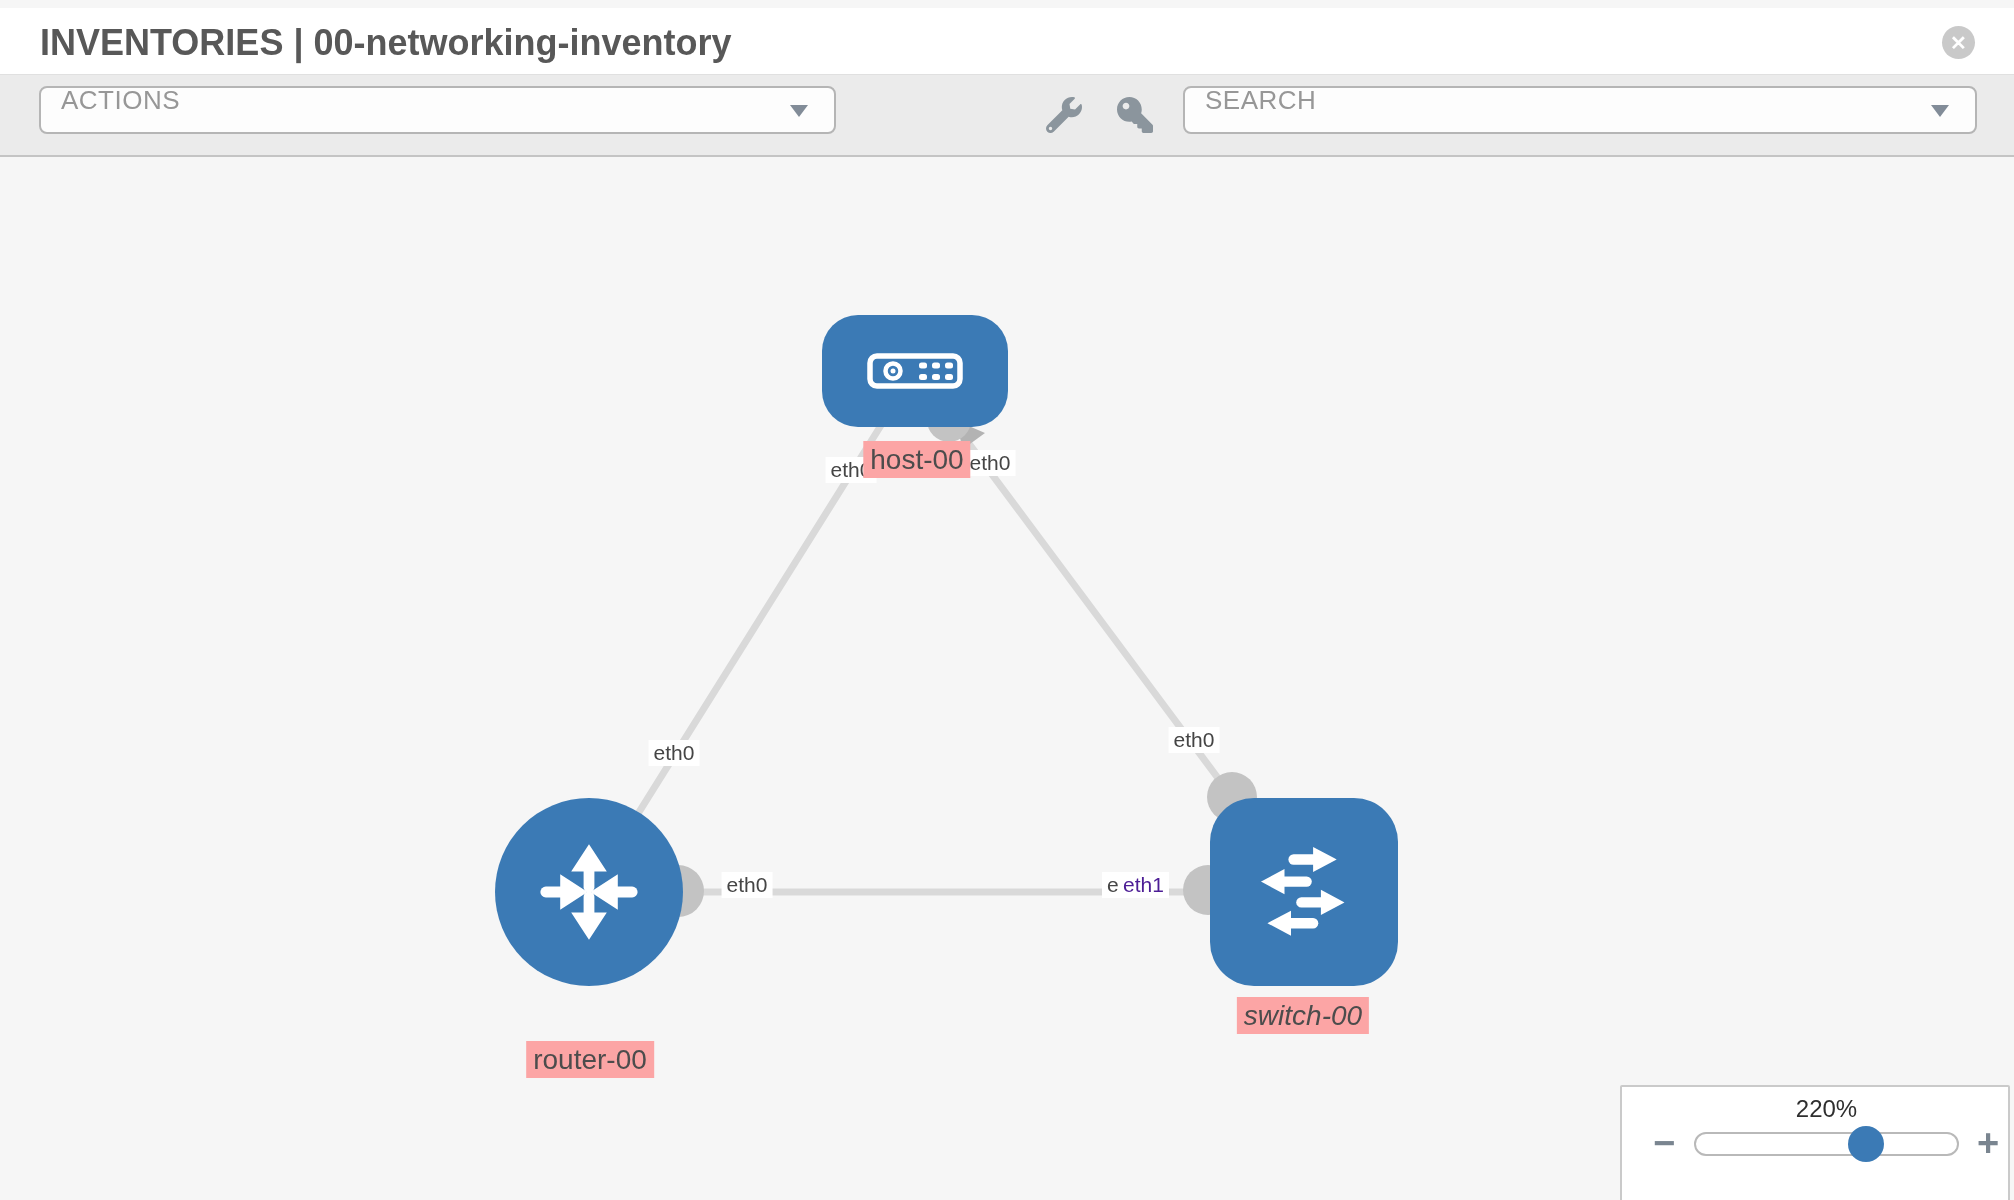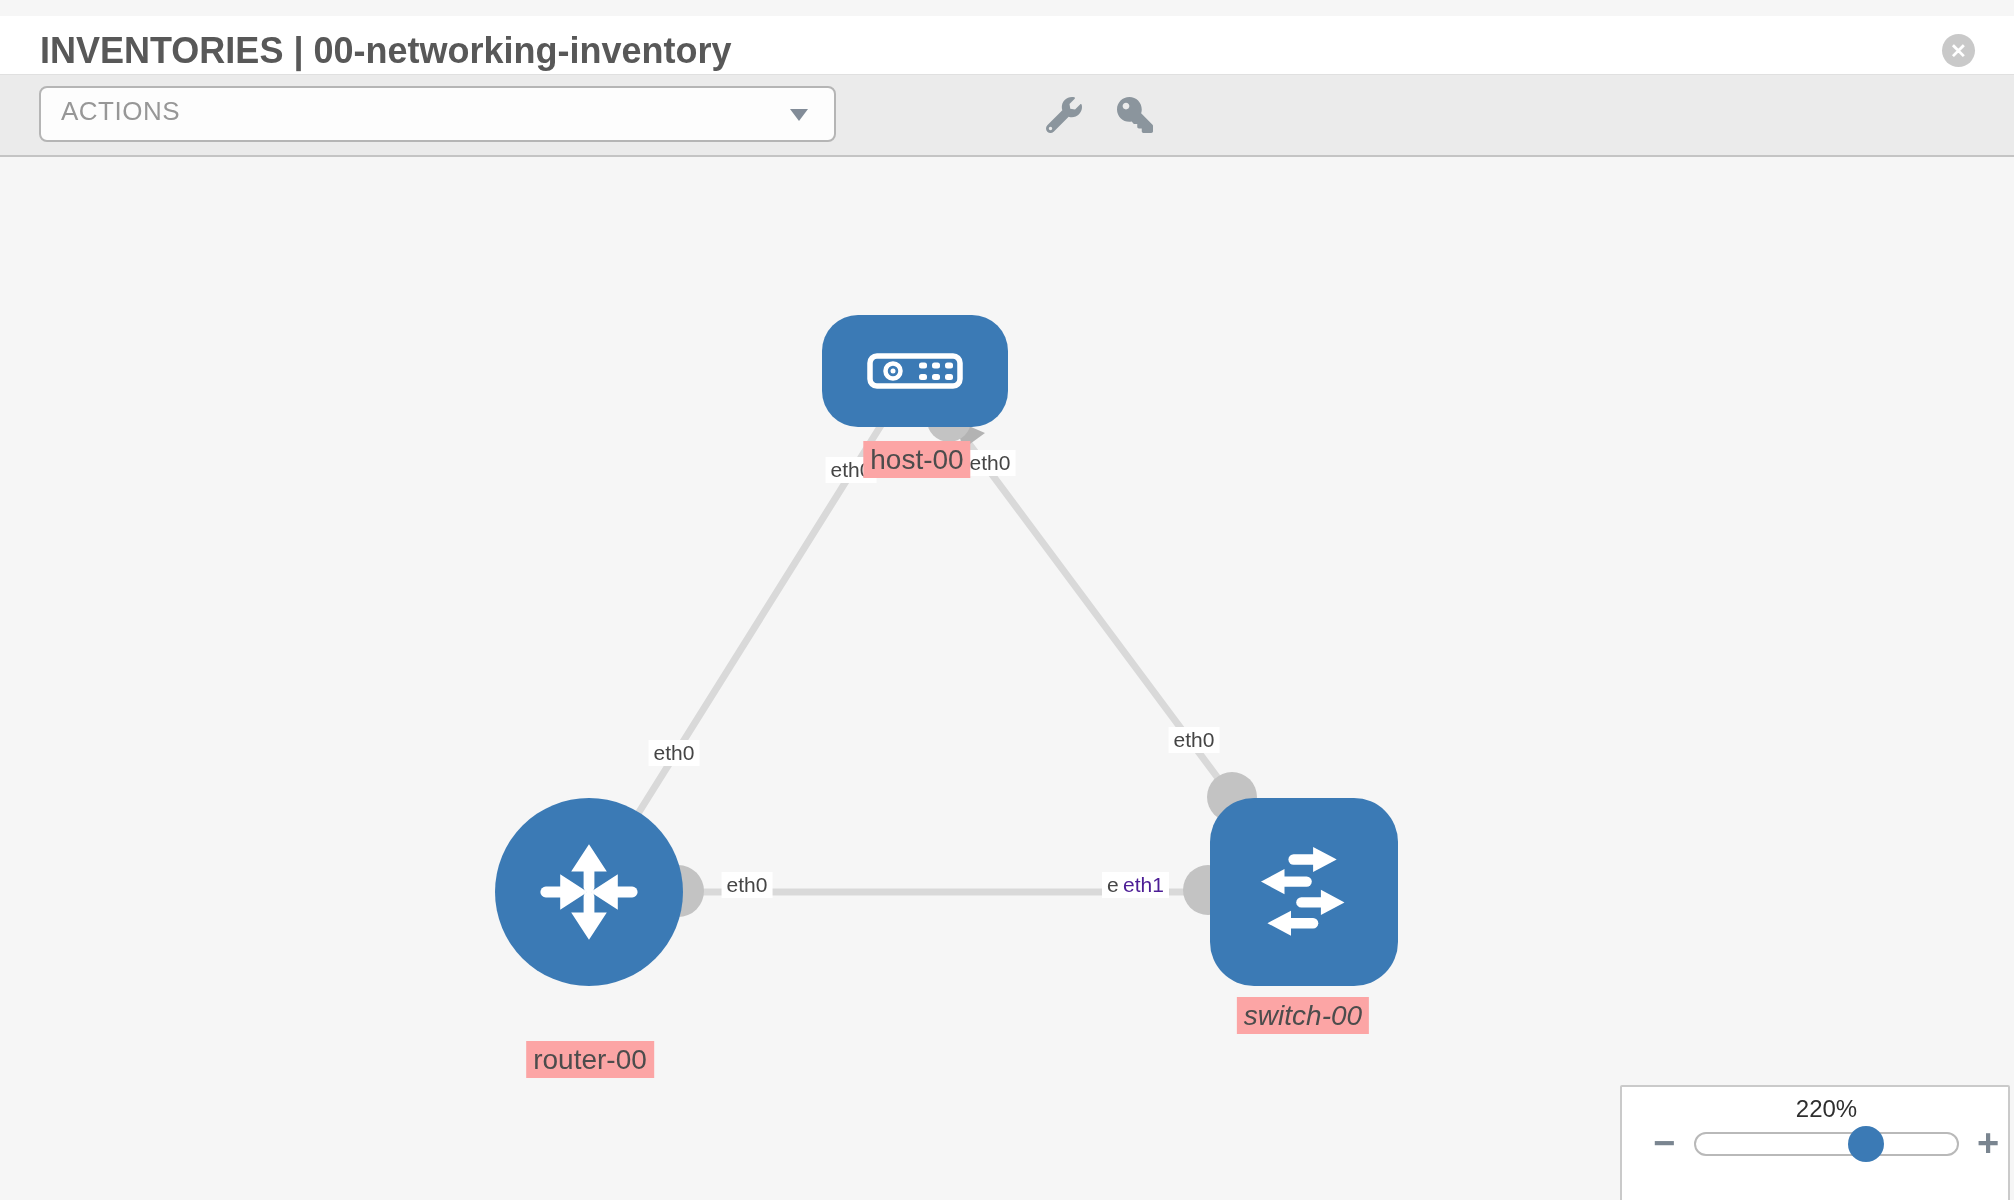--- a/index.html
+++ b/index.html
@@ -6,21 +6,21 @@
   body{
     width:2014px;height:1200px;overflow:hidden;
     background:#f6f6f6;
     font-family:"Liberation Sans", sans-serif;
     position:relative;
   }
   .app{position:absolute;inset:0;width:2014px;height:1200px;}
 
   
   .header{
-    position:absolute;left:0;top:16px;width:2014px;height:74px;
+    position:absolute;left:0;top:8px;width:2014px;height:74px;
     background:#ffffff;
   }
   .page-title{
     position:absolute;left:40px;top:14px;
     font-size:36px;font-weight:bold;color:#585858;letter-spacing:0px;
     white-space:nowrap;
   }
   .close-btn{
     position:absolute;left:1942px;top:18px;width:33px;height:33px;
     background:#c9c9c9;border-radius:50%;
@@ -28,25 +28,25 @@
     display:flex;align-items:center;justify-content:center;
     cursor:pointer;user-select:none;
   }
 
   
   .toolbar{
     position:absolute;left:0;top:74px;width:2014px;height:80px;
     background:#ebebeb;border-top:1px solid #e0e0e0;border-bottom:2px solid #c4c4c4;
   }
   .select-box{
-    position:absolute;top:11px;height:56px;box-sizing:border-box;
+    position:absolute;top:11px;height:48px;box-sizing:border-box;
     background:#fdfdfd;border:2px solid #b5b5b5;border-radius:8px;
-    display:flex;align-items:flex-start;
+    display:flex;align-items:flex-end;
     font-size:26px;color:#979797;letter-spacing:0.5px;
-    padding:8px 20px;cursor:pointer;
+    padding:16px 20px;cursor:pointer;
   }
   .select-box .caret{
     position:absolute;right:26px;top:50%;margin-top:-5px;
     width:0;height:0;border-left:9px solid transparent;border-right:9px solid transparent;
     border-top:12px solid #828c98;
   }
   .actions-box{left:39px;width:797px;}
   .search-box{left:1183px;width:794px;}
   .tool-icon{
     position:absolute;top:14px;width:52px;height:52px;
@@ -143,20 +143,24 @@
       </svg>
     </div>
     <div class="tool-icon key-btn">
       <svg viewBox="0 0 512 512">
         <g transform="scale(-1,1) translate(-512,0)">
           <path d="M512 176.001C512 273.203 433.202 352 336 352c-11.22 0-22.19-1.062-32.827-3.069l-24.012 27.014A23.999 23.999 0 0 1 261.223 384H224v40c0 13.255-10.745 24-24 24h-40v40c0 13.255-10.745 24-24 24H24c-13.255 0-24-10.745-24-24v-78.059c0-6.365 2.529-12.47 7.029-16.971l161.802-161.802C163.108 213.814 160 195.271 160 176 160 78.798 238.797.001 335.999 0 433.488-.001 512 78.511 512 176.001zM336 128c0 26.51 21.49 48 48 48s48-21.49 48-48-21.49-48-48-48-48 21.49-48 48z"></path>
         </g>
       </svg>
     </div>
 
+    <div class="select-box search-box">
+      <span>SEARCH</span>
+      <span class="caret"></span>
+    </div>
   </div>
 
   <svg class="links-svg" viewBox="0 0 2014 1200">
     <line class="link-line" x1="915" y1="371" x2="589" y2="892"></line>
     <line class="link-line" x1="915" y1="371" x2="1232" y2="797"></line>
     <line class="link-line" x1="589" y1="892" x2="1304" y2="892"></line>
     <polygon class="arrowhead" points="955,420 985,433 963,449"></polygon>
     <circle class="connector" cx="949" cy="420" r="22"></circle>
     <circle class="connector" cx="678" cy="891" r="26"></circle>
     <circle class="connector" cx="1232" cy="797" r="25"></circle>

